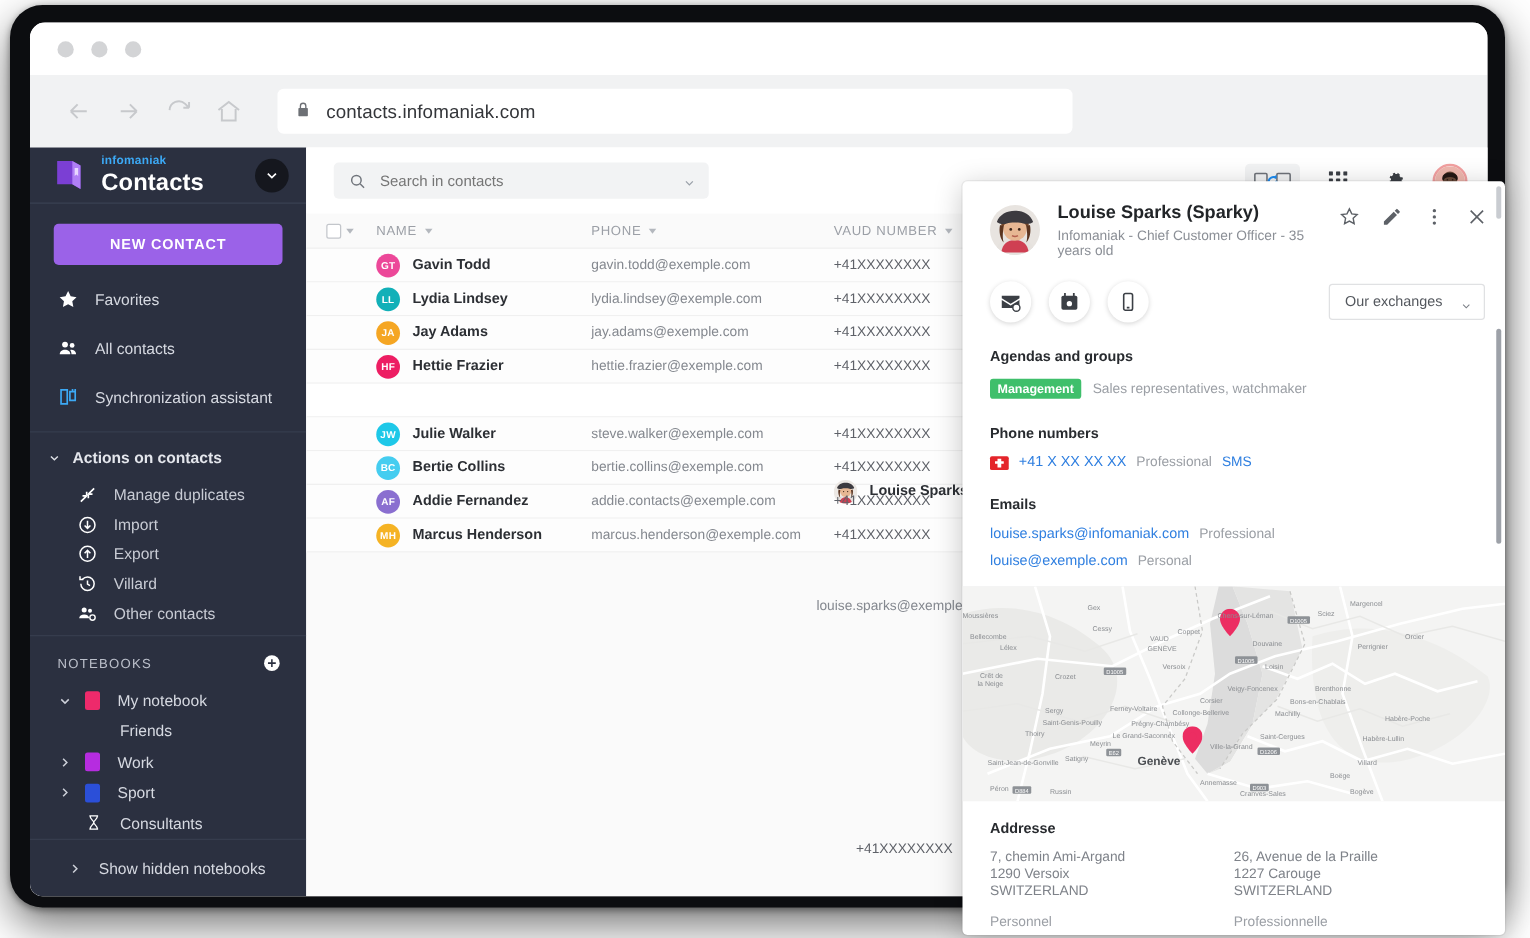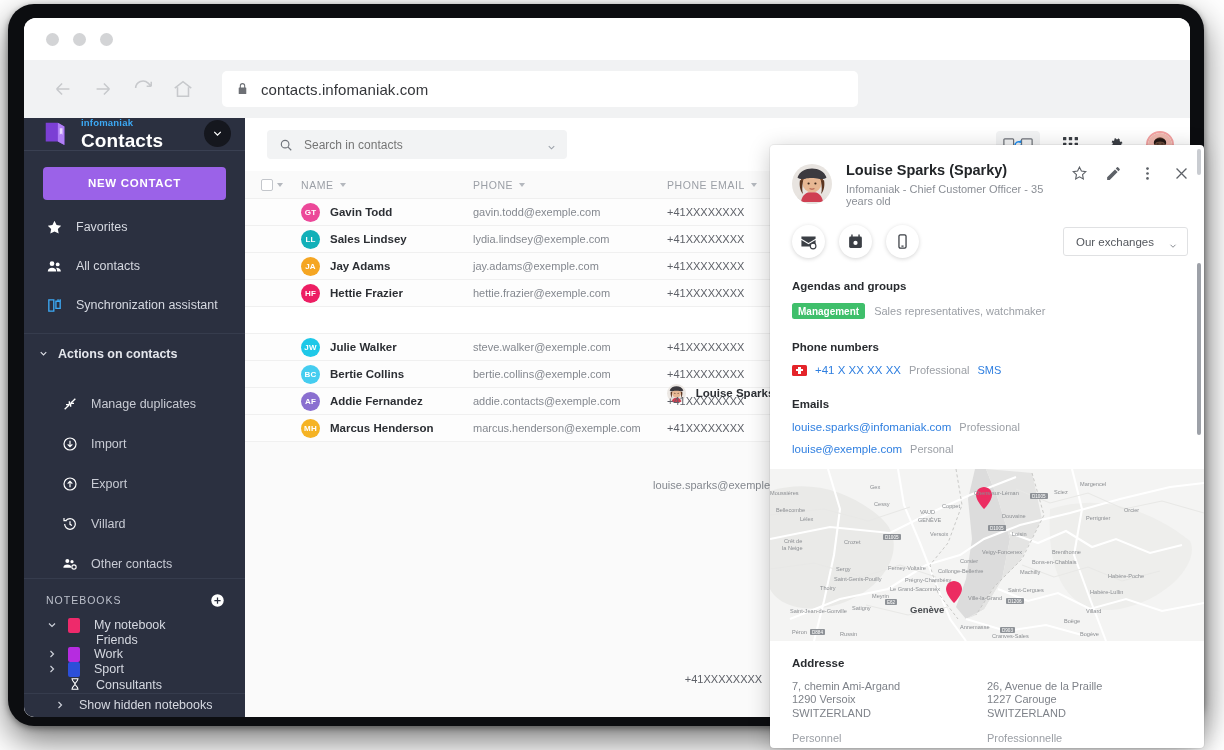--- a/index.html
+++ b/index.html
@@ -93,21 +93,21 @@
   .nav-ico svg { width: 100%; height: 100%; display: block; }
 
   .section-div { border-top: 1px solid #363c4d; margin: 6px 0 0; }
   .section-head {
     display: flex; align-items: center; gap: 9px; padding: 13px 19px 11px 14px;
     font-size: 12.5px; color: #e4e6ec; font-weight: bold; cursor: pointer;
   }
   .section-head .chev { width: 11px; height: 11px; flex: none; }
   .sub-item {
     display: flex; align-items: center; height: 28px; padding-left: 38px;
-    gap: 13px; font-size: 12.5px; color: #c8cbd4; cursor: pointer; margin-top: 24px;
+    gap: 13px; font-size: 12.5px; color: #c8cbd4; cursor: pointer;
   }
   .sub-ico { width: 16px; height: 16px; flex: none; }
   .sub-ico svg { width:100%; height:100%; display:block; }
 
   #notebooks-head {
     display: flex; align-items: center; justify-content: space-between;
     padding: 14px 20px 10px 22px;
   }
   #notebooks-label { font-size: 10.5px; letter-spacing: 1px; color: #bcc0cb; font-weight: normal; }
   #notebooks-add { width: 15px; height: 15px; cursor: pointer; }
@@ -546,40 +546,40 @@
         </div>
         <div class="col-name">
           <span>NAME</span>
           <span class="hcaret"></span>
         </div>
         <div class="col-email">
           <span>PHONE</span>
           <span class="hcaret"></span>
         </div>
         <div class="col-phone">
-          <span>PHONE EMAIL</span>
+          <span>VAUD NUMBER</span>
           <span class="hcaret"></span>
         </div>
       </div>
 
       <div id="rows">
           <div class="row">
             <div class="col-check"></div>
             <div class="col-name">
               <span class="avatar" style="background: #ec4899;">GT</span>
               <span class="rname">Gavin Todd</span>
             </div>
             <div class="remail">gavin.todd@exemple.com</div>
             <div class="rphone">+41XXXXXXXX</div>
           </div>
           <div class="row">
             <div class="col-check"></div>
             <div class="col-name">
               <span class="avatar" style="background: rgb(18, 176, 184);">LL</span>
-              <span class="rname">Sales Lindsey</span>
+              <span class="rname">Lydia Lindsey</span>
             </div>
             <div class="remail">lydia.lindsey@exemple.com</div>
             <div class="rphone">+41XXXXXXXX</div>
           </div>
           <div class="row">
             <div class="col-check"></div>
             <div class="col-name">
               <span class="avatar" style="background: rgb(245, 166, 35);">JA</span>
               <span class="rname">Jay Adams</span>
             </div>

